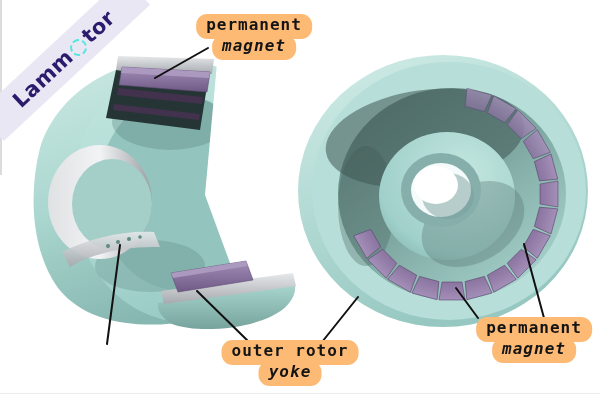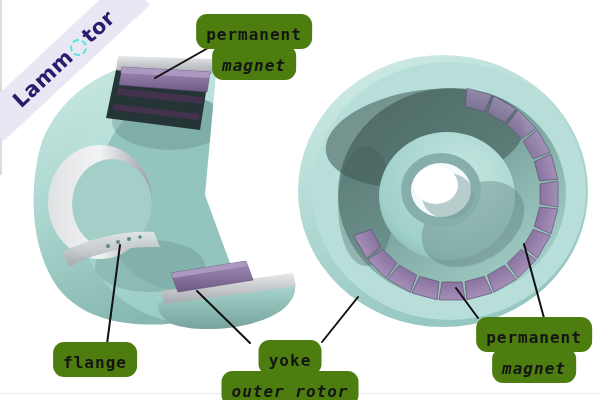--- a/index.html
+++ b/index.html
@@ -22,21 +22,21 @@
     border-radius:50%;margin:0 1px;transform:translateY(1px);
   }
   
   .label{
     position:absolute;display:flex;flex-direction:column;align-items:center;
     z-index:4;transform:translateX(-50%);
     font-family:"DejaVu Sans Mono","Liberation Mono",monospace;
     font-weight:bold;font-size:16px;letter-spacing:1px;color:#141414;
   }
   .label .row{
-    background:#4d7c0f;padding:11px 10px 4px 10px;border-radius:11px;white-space:nowrap;
+    background:#fdba74;padding:1px 10px 4px 10px;border-radius:11px;white-space:nowrap;
     line-height:1.25;
   }
   .label .row + .row{margin-top:-4px;font-style:italic;}
   .bottom-edge{position:absolute;left:0;top:393px;width:600px;height:1px;background:#ececec;z-index:2;}
   .left-edge{position:absolute;left:0;top:0;width:2px;height:175px;background:#d9dde0;z-index:2;}
 </style>
 </head>
 <body>
 
 <div class="stage">
@@ -183,27 +183,24 @@
     <span>Lamm</span>
     <span class="o-ring"></span>
     <span>tor</span>
   </div>
 
   <div class="label" style="left:254px;top:14px;">
     <span class="row">permanent</span>
     <span class="row">magnet</span>
   </div>
 
-  <div class="label" style="left:95px;top:342px;">
-    <span class="row">flange</span>
-  </div>
 
   <div class="label" style="left:290px;top:340px;">
+    <span class="row">outer rotor</span>
     <span class="row">yoke</span>
-    <span class="row">outer rotor</span>
   </div>
 
   <div class="label" style="left:534px;top:317px;">
     <span class="row">permanent</span>
     <span class="row">magnet</span>
   </div>
 
   <div class="bottom-edge"></div>
   <div class="left-edge"></div>
 </div>

